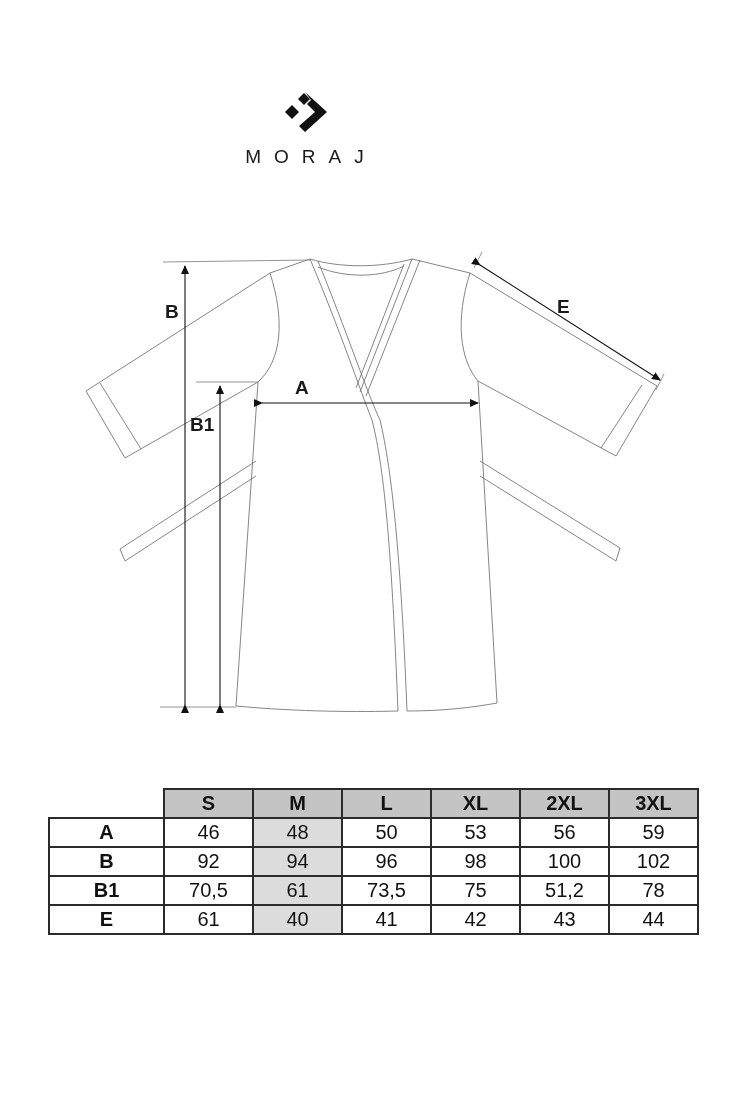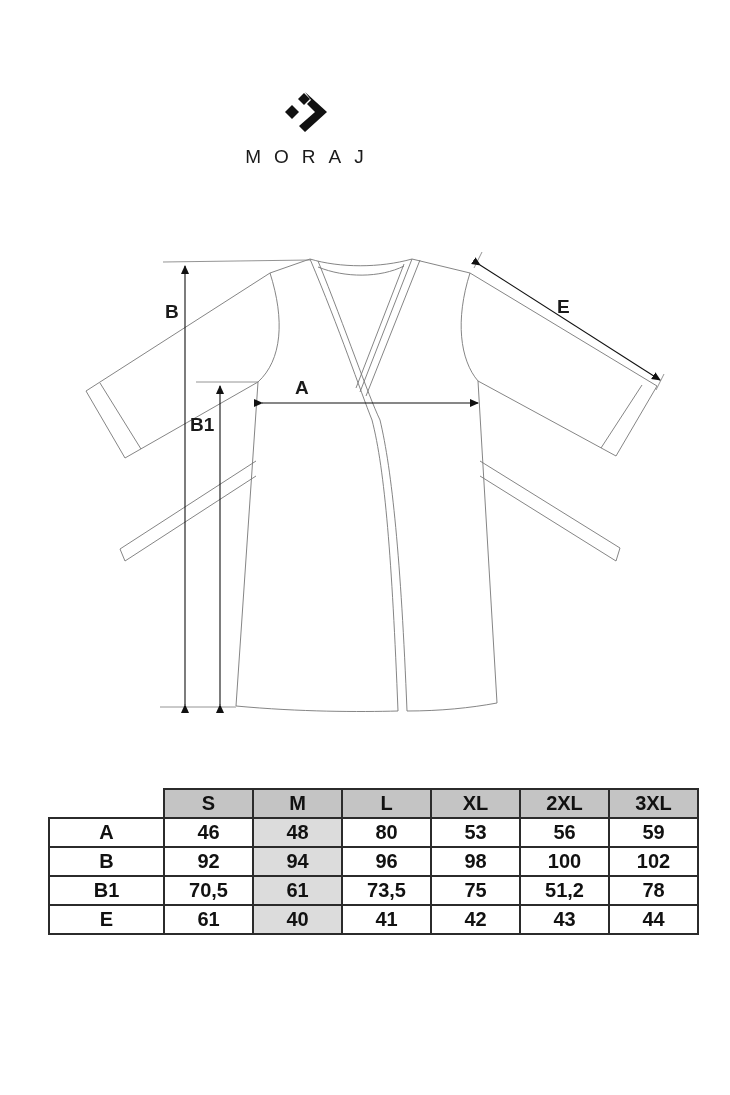--- a/index.html
+++ b/index.html
@@ -55,39 +55,39 @@
       left: 48px;
       top: 788px;
       border-collapse: collapse;
       font-size: 20px;
     }
     table.sizes td, table.sizes th {
       border: 2px solid #2b2b2b;
       text-align: center;
       height: 27px;
       padding: 0;
-      font-weight: bold;
+      font-weight: normal;
     }
     table.sizes th {
       background: #c4c4c4;
       font-weight: bold;
       width: 87px;
     }
     table.sizes th.blank {
       background: #ffffff;
       border-top: none;
       border-left: none;
       width: 114px;
     }
     table.sizes td.rowhead {
       font-weight: bold;
     }
     table.sizes td.hl {
       background: #dcdcdc;
-      font-weight: bold;
+      font-weight: normal;
     }
   </style>
 </head>
 <body>
 
 <div class="logo">
   <svg class="logo-mark" viewBox="0 0 50 40">
 
     <polygon points="2,20 9,13 16,20 9,27" fill="#111"></polygon>
 
@@ -164,21 +164,21 @@
       <th>XL</th>
       <th>2XL</th>
       <th>3XL</th>
     </tr>
   </thead>
   <tbody>
     <tr>
       <td class="rowhead">A</td>
       <td>46</td>
       <td class="hl">48</td>
-      <td>80</td>
+      <td>50</td>
       <td>53</td>
       <td>56</td>
       <td>59</td>
     </tr>
     <tr>
       <td class="rowhead">B</td>
       <td>92</td>
       <td class="hl">94</td>
       <td>96</td>
       <td>98</td>

